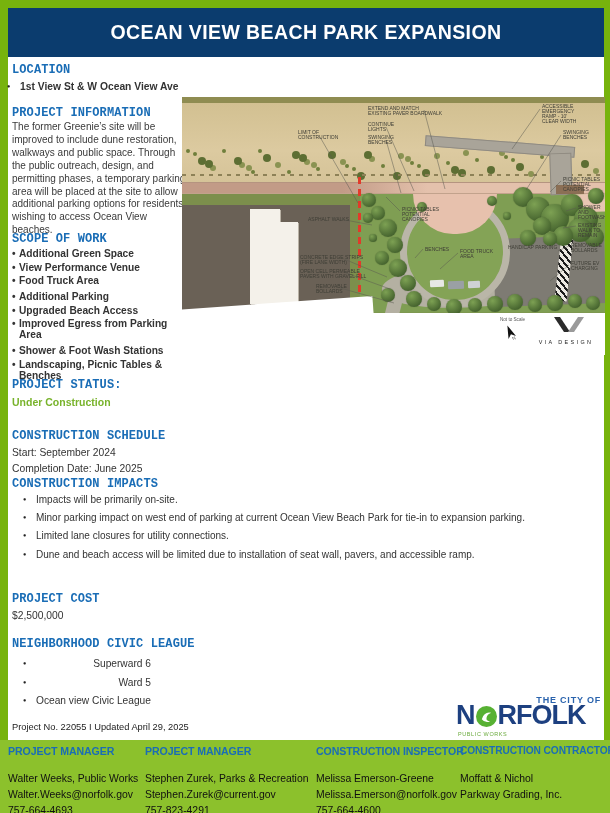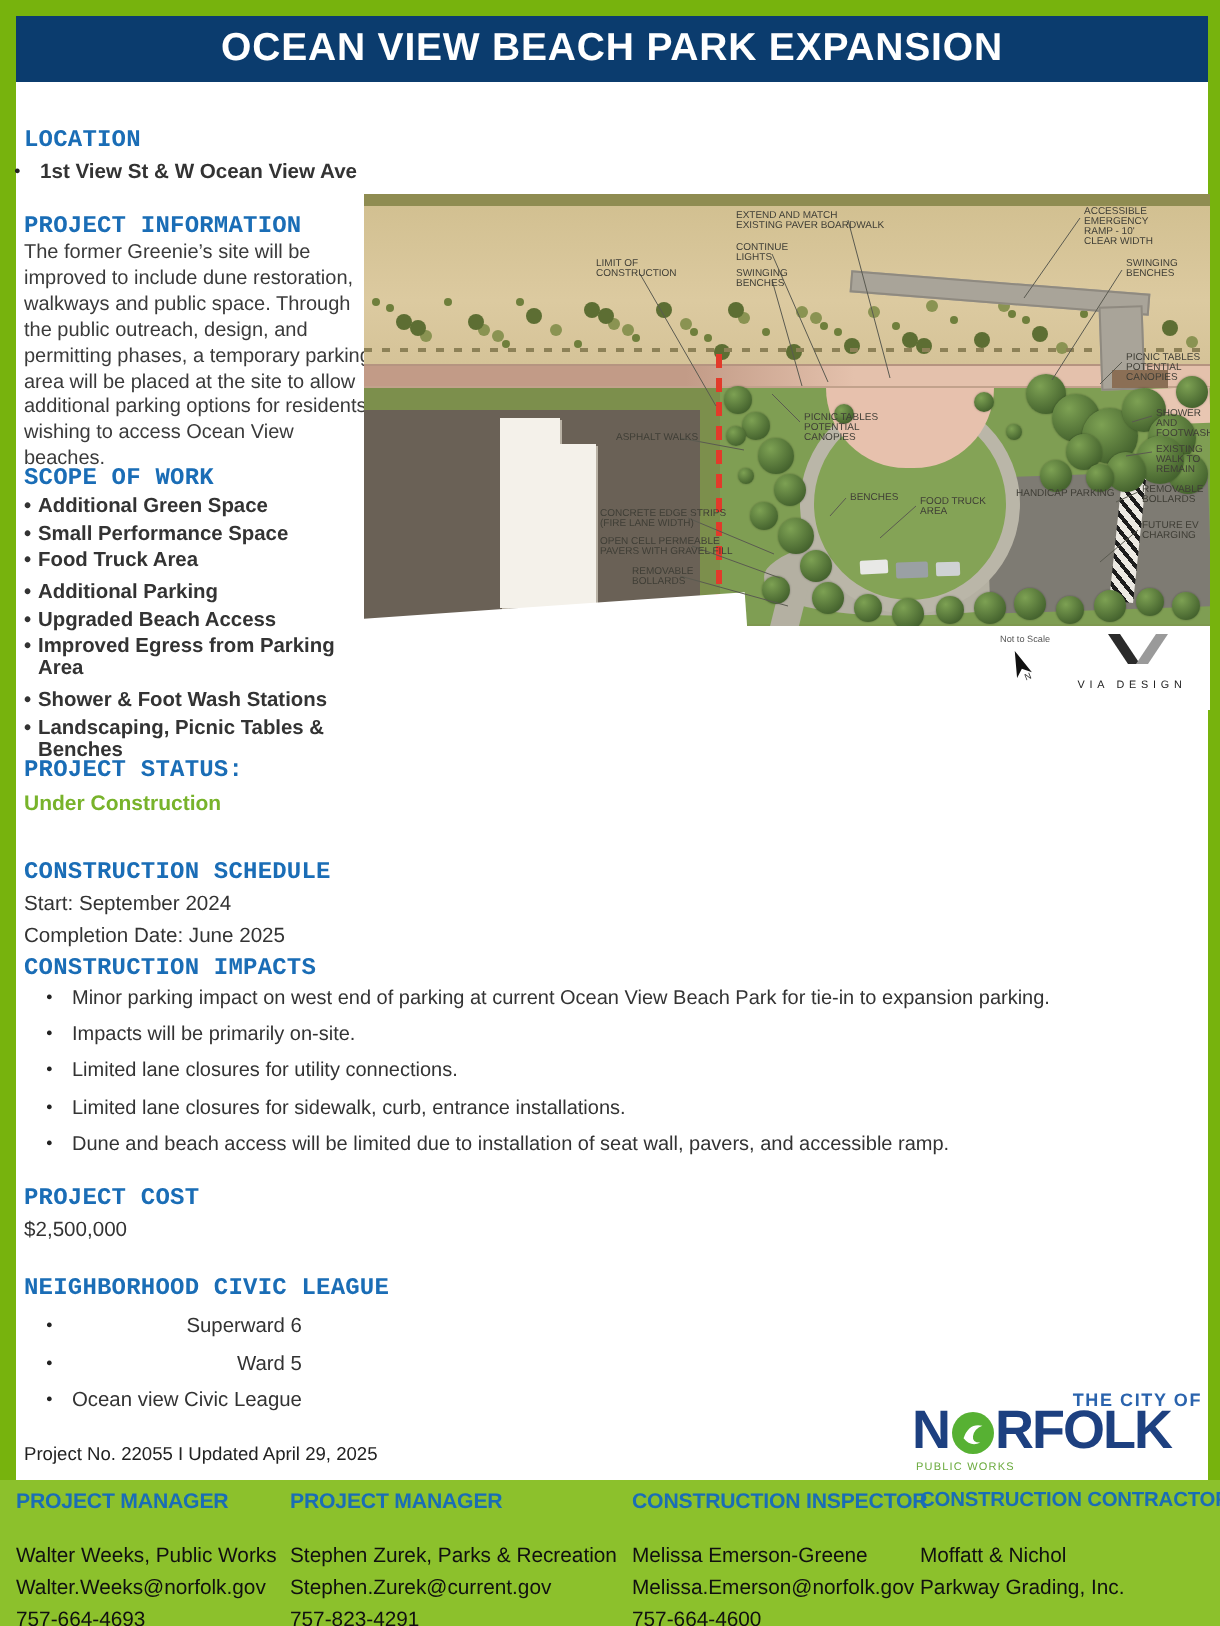--- a/index.html
+++ b/index.html
@@ -1,20 +1,20 @@
 <!DOCTYPE html>
 <html style="--border_green: #77b30d; --footer_green: #8cc12c; --navy: #0b3c6e; --heading_blue: #1a6db6; --status_green: #78b32b; --logo_blue: #1d4080; --logo_green: #57b133; --text: #333333;"><head>
 <meta charset="utf-8">
 <style>
   * { margin:0; padding:0; box-sizing:border-box; }
   html,body { background:#e8e8e8; }
   body { width:610px; font-family:"Liberation Sans",sans-serif; }
   .page { position:relative; width:610px; height:813px; background:var(--border_green,#77b30d); overflow:hidden; }
   .paper { position:absolute; left:8px; top:8px; width:596px; height:732px; background:#fff; }
-  .hdr { position:absolute; left:8px; top:8px; width:596px; height:33px; background:var(--navy,#0b3c6e); display:flex; align-items:center; justify-content:center; }
+  .hdr { position:absolute; left:8px; top:8px; width:596px; height:49px; background:var(--navy,#0b3c6e); display:flex; align-items:center; justify-content:center; }
   .hdr h1 { color:#fff; font-size:19.5px; font-weight:bold; letter-spacing:.4px; white-space:nowrap; }
   .h2 { position:absolute; color:var(--heading_blue,#1a6db6); font-weight:bold; font-size:12px; letter-spacing:.1px; white-space:nowrap;font-family:Liberation Mono, monospace; }
   .txt { position:absolute; color:var(--text,#333); font-size:10.3px; }
   .b-item { position:relative; padding-left:20px; color:#333; }
   .b-item::before { content:'●'; position:absolute; left:7px; top:2px; font-size:5.5px; color:#222; }
   .para { width:178px; line-height:12.9px; color:#3a3a3a; font-size:10px; }
   .scope { position:absolute; left:12px; top:248px; width:176px; }
   .scope .b { position:relative; font-size:10.2px; font-weight:700; color:#333; margin-bottom:2.5px; padding-left:7px; }
   .scope .b::before { content:'•'; position:absolute; left:0; top:0; }
   .scope .b:nth-child(4), .scope .b:nth-child(7) { margin-top:5px; }
@@ -89,21 +89,21 @@
 
   <div class="h2" style="left:12px; top:63px;">LOCATION</div>
   <div class="txt b-item" style="left:0px; top:81px; font-weight:600;">1st View St &amp; W Ocean View Ave</div>
 
   <div class="h2" style="left:12px; top:106px;">PROJECT INFORMATION</div>
   <div class="txt para" style="left:12px; top:121px;">The former Greenie’s site will be improved to include dune restoration, walkways and public space.  Through the public outreach, design, and permitting phases, a temporary parking area will be placed at the site to allow additional parking options for residents wishing to access Ocean View beaches.</div>
 
   <div class="h2" style="left:12px; top:232px;">SCOPE OF WORK</div>
   <div class="scope">
     <div class="b">Additional Green Space</div>
-    <div class="b">Small Performance Space</div>
+    <div class="b">View Performance Venue</div>
     <div class="b">Food Truck Area</div>
     <div class="b">Additional Parking</div>
     <div class="b">Upgraded Beach Access</div>
     <div class="b">Improved Egress from Parking Area</div>
     <div class="b">Shower &amp; Foot Wash Stations</div>
     <div class="b">Landscaping, Picnic Tables &amp; Benches</div>
   </div>
 
   <div class="siteplan">
     <div class="abs sp-olive"></div>
@@ -302,24 +302,23 @@
 
   <div class="h2" style="left:12px; top:378px;">PROJECT STATUS:</div>
   <div class="status-val">Under Construction</div>
 
   <div class="h2" style="left:12px; top:429px;">CONSTRUCTION SCHEDULE</div>
   <div class="txt" style="left:12px; top:447px;">Start: September 2024</div>
   <div class="txt" style="left:12px; top:463px;">Completion Date: June 2025</div>
 
   <div class="h2" style="left:12px; top:477px;">CONSTRUCTION IMPACTS</div>
   <div class="impacts">
+    <div class="b-item">Impacts will be primarily on-site.</div>
     <div class="b-item">Minor parking impact on west end of parking at current Ocean View Beach Park for tie-in to expansion parking.</div>
-    <div class="b-item">Impacts will be primarily on-site.</div>
     <div class="b-item">Limited lane closures for utility connections.</div>
-    <div class="b-item">Limited lane closures for sidewalk, curb, entrance installations.</div>
     <div class="b-item">Dune and beach access will be limited due to installation of seat wall, pavers, and accessible ramp.</div>
   </div>
 
   <div class="h2" style="left:12px; top:592px;">PROJECT COST</div>
   <div class="txt" style="left:12px; top:610px;">$2,500,000</div>
 
   <div class="h2" style="left:12px; top:637px;">NEIGHBORHOOD CIVIC LEAGUE</div>
   <div class="civic">
     <div class="b-item">Superward 6</div>
     <div class="b-item">Ward 5</div>

